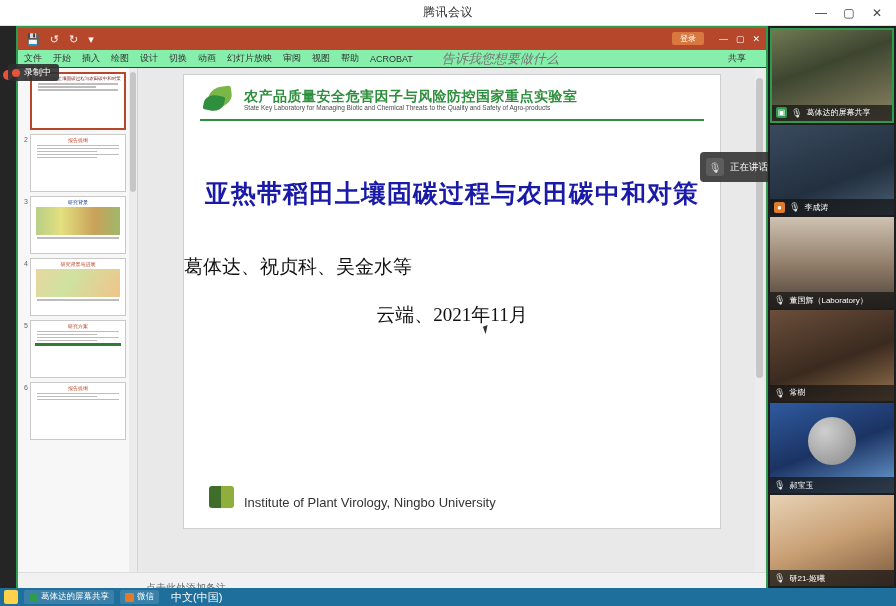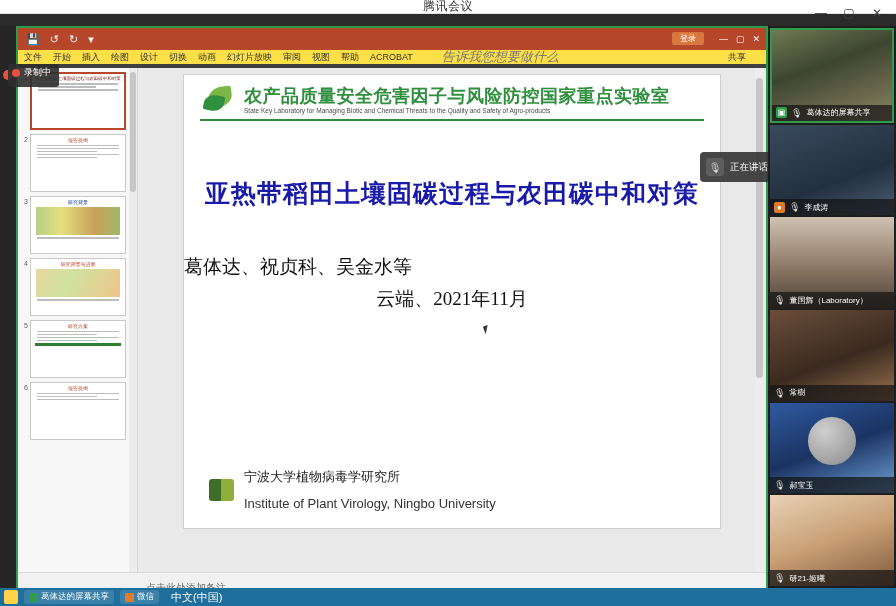--- a/index.html
+++ b/index.html
@@ -6,21 +6,21 @@
   html, body {
     width: 896px; height: 606px;
     overflow: hidden;
     background: #1b1b1b;
     font-family: "Liberation Sans", sans-serif;
   }
   #root { position: relative; width: 896px; height: 606px; background: #2b2b2b; }
 
   
   .tm-titlebar {
-    position: absolute; left: 0; top: 0; width: 896px; height: 14px;
+    position: absolute; left: 0; top: 0; width: 896px; height: 26px;
     background: #ffffff; border-bottom: 1px solid #e2e2e2;
     display: flex; align-items: center; justify-content: center;
   }
   .tm-title { font-size: 12px; color: #333; letter-spacing: .5px; }
   .tm-winbtns {
     position: absolute; right: 4px; top: 0; height: 26px;
     display: flex; align-items: center; gap: 14px; padding-right: 8px;
   }
   .tm-winbtn { font-size: 12px; color: #444; width: 14px; text-align: center; cursor: default; }
 
@@ -46,21 +46,21 @@
     font-size: 9px; color: #fff; pointer-events: none;
   }
   .ppt-login {
     position: absolute; right: 62px; top: 4px;
     background: #d8783f; color: #fff; font-size: 8px;
     padding: 1px 8px; border-radius: 2px;
   }
   .ppt-winctl { position: absolute; right: 6px; display: flex; gap: 8px; color: #fff; font-size: 9px; }
 
   .ppt-ribbon {
-    height: 18px; background: #fde047; border-bottom: 4px solid #404040;
+    height: 18px; background: #86efac; border-bottom: 1px solid #404040;
     display: flex; align-items: center; padding-left: 6px; gap: 11px;
     position: relative;
   }
   .ribbon-tab { font-size: 9px; color: #333; white-space: nowrap; }
   .ribbon-search { font-size: 13px; color: #777; margin-left: 18px; font-style: italic; }
   .ribbon-share { position: absolute; right: 20px; font-size: 9px; color: #333; }
 
   .ppt-body { position: relative; height: 504px; background: #e9e9e9; display: flex; }
 
   
@@ -103,39 +103,39 @@
     position: absolute; left: 6px; top: 2px; width: 24px; height: 20px;
     background: #7ab648; border-radius: 60% 10% 60% 10%;
     transform: rotate(-8deg);
   }
   .leaf .l2 {
     position: absolute; left: 2px; top: 10px; width: 20px; height: 16px;
     background: #2f8f3e; border-radius: 60% 10% 60% 10%;
     transform: rotate(12deg);
   }
   .lab-names { line-height: 1.15; }
-  .lab-cn { font-size: 18px; color: #2f8f3e; font-weight: bold; letter-spacing: .5px; }
+  .lab-cn { font-size: 14px; color: #2f8f3e; font-weight: bold; letter-spacing: .5px; }
   .lab-en { font-size: 6.5px; color: #4b4b4b; }
   .hr-green { height: 2px; background: #2f8f3e; margin: 4px 16px 0 16px; }
 
   .slide-title {
     margin-top: 56px; text-align: center;
     font-size: 25px; font-weight: bold; color: #1a1aa8;
     font-family: "Liberation Serif", serif; letter-spacing: 1px;
   }
   .slide-authors {
     margin-top: 44px; 
     font-size: 19px; color: #111; font-family: "Liberation Serif", serif;
   }
   .slide-affil {
     margin-top: 22px; text-align: center;
     font-size: 19px; color: #111; font-family: "Liberation Serif", serif;
   }
   .slide-date {
-    margin-top: 6px; text-align: center;
+    margin-top: 22px; text-align: center;
     font-size: 19px; color: #111; font-family: "Liberation Serif", serif;
   }
   .slide-footer {
     position: absolute; left: 22px; bottom: 16px; display: flex; align-items: center; gap: 8px;
   }
   .nbu-logo { width: 30px; height: 30px; position: relative; }
   .nbu-logo .p1 { position: absolute; left: 3px; top: 4px; width: 13px; height: 22px; background: #3f6d2a; border-radius: 3px 0 0 3px; }
   .nbu-logo .p2 { position: absolute; left: 15px; top: 4px; width: 13px; height: 22px; background: #8fae3c; border-radius: 0 3px 3px 0; }
   .nbu-text { line-height: 1.2; }
   .nbu-cn { font-size: 13px; color: #1f1f1f; font-family: "Liberation Serif", serif; }
@@ -150,21 +150,21 @@
   .slide-scroll .car { position: absolute; top: 10px; left: 1px; width: 7px; height: 300px; background: #c6c6c6; border-radius: 4px; }
 
   .notes {
     height: 34px; background: #f1f1f1; border-top: 1px solid #dcdcdc;
     font-size: 10px; color: #666; padding: 8px 0 0 128px;
   }
 
   
   .rec-badge {
     position: absolute; left: 8px; top: 64px; display: flex; align-items: center; gap: 4px;
-    background: rgba(45,45,45,.9); padding: 2px 8px 8px 4px; border-radius: 3px;
+    background: rgba(45,45,45,.9); padding: 2px 8px 2px 4px; border-radius: 3px;
   }
   .rec-dot { width: 8px; height: 8px; border-radius: 50%; background: #e5533d; }
   .rec-text { font-size: 9px; color: #fff; }
 
   
   .speaking-toast {
     position: absolute; left: 700px; top: 152px; width: 170px; height: 30px;
     background: rgba(55,55,55,.92); border-radius: 4px;
     display: flex; align-items: center; padding: 0 6px; gap: 6px;
   }
@@ -361,21 +361,20 @@
           <div class="slide-title">亚热带稻田土壤固碳过程与农田碳中和对策</div>
           <div class="slide-authors">葛体达、祝贞科、吴金水等</div>
           <div class="slide-date">云端、2021年11月</div>
 
           <div class="slide-footer">
             <div class="nbu-logo">
               <div class="p1"></div>
                 <div class="p2"></div>
             </div>
             <div class="nbu-text">
-              <div class="nbu-cn">宁波大学植物病毒学研究所</div>
               <div class="nbu-en">Institute of Plant Virology, Ningbo University</div>
             </div>
           </div>
 
           <div class="cursor"></div>
         </div>
         <div class="slide-scroll">
           <div class="car"></div>
         </div>
       </div>

